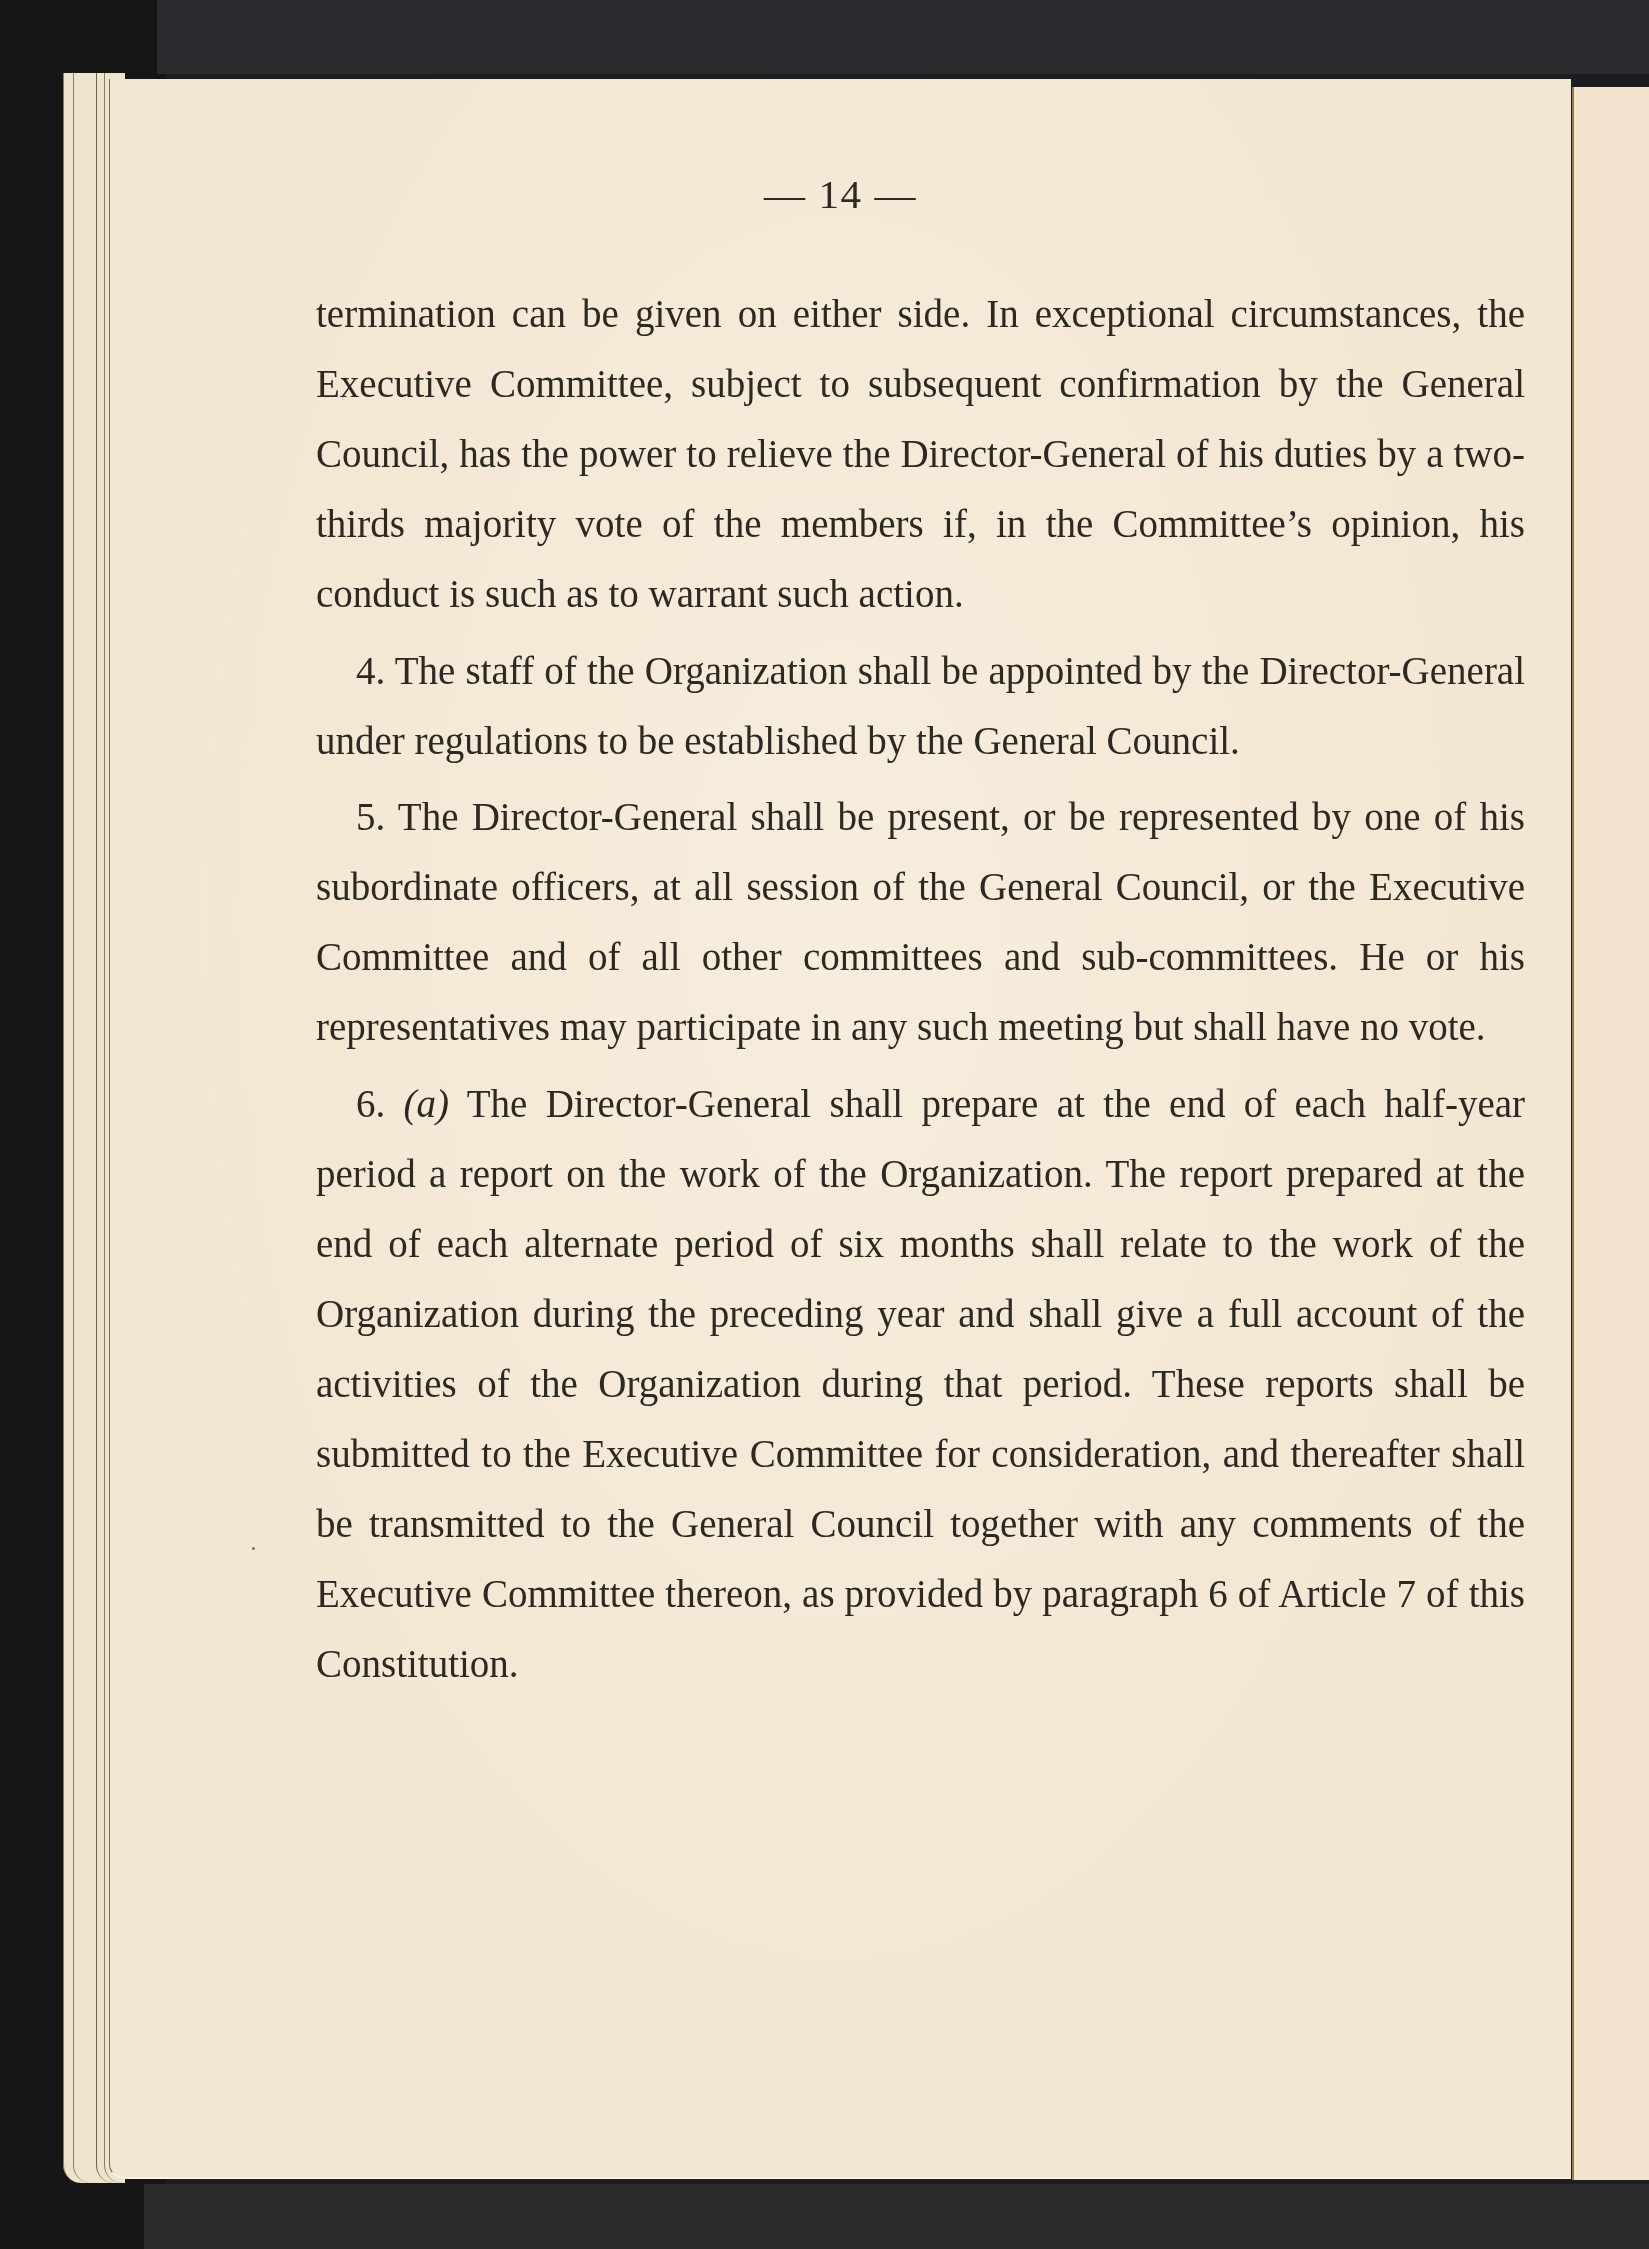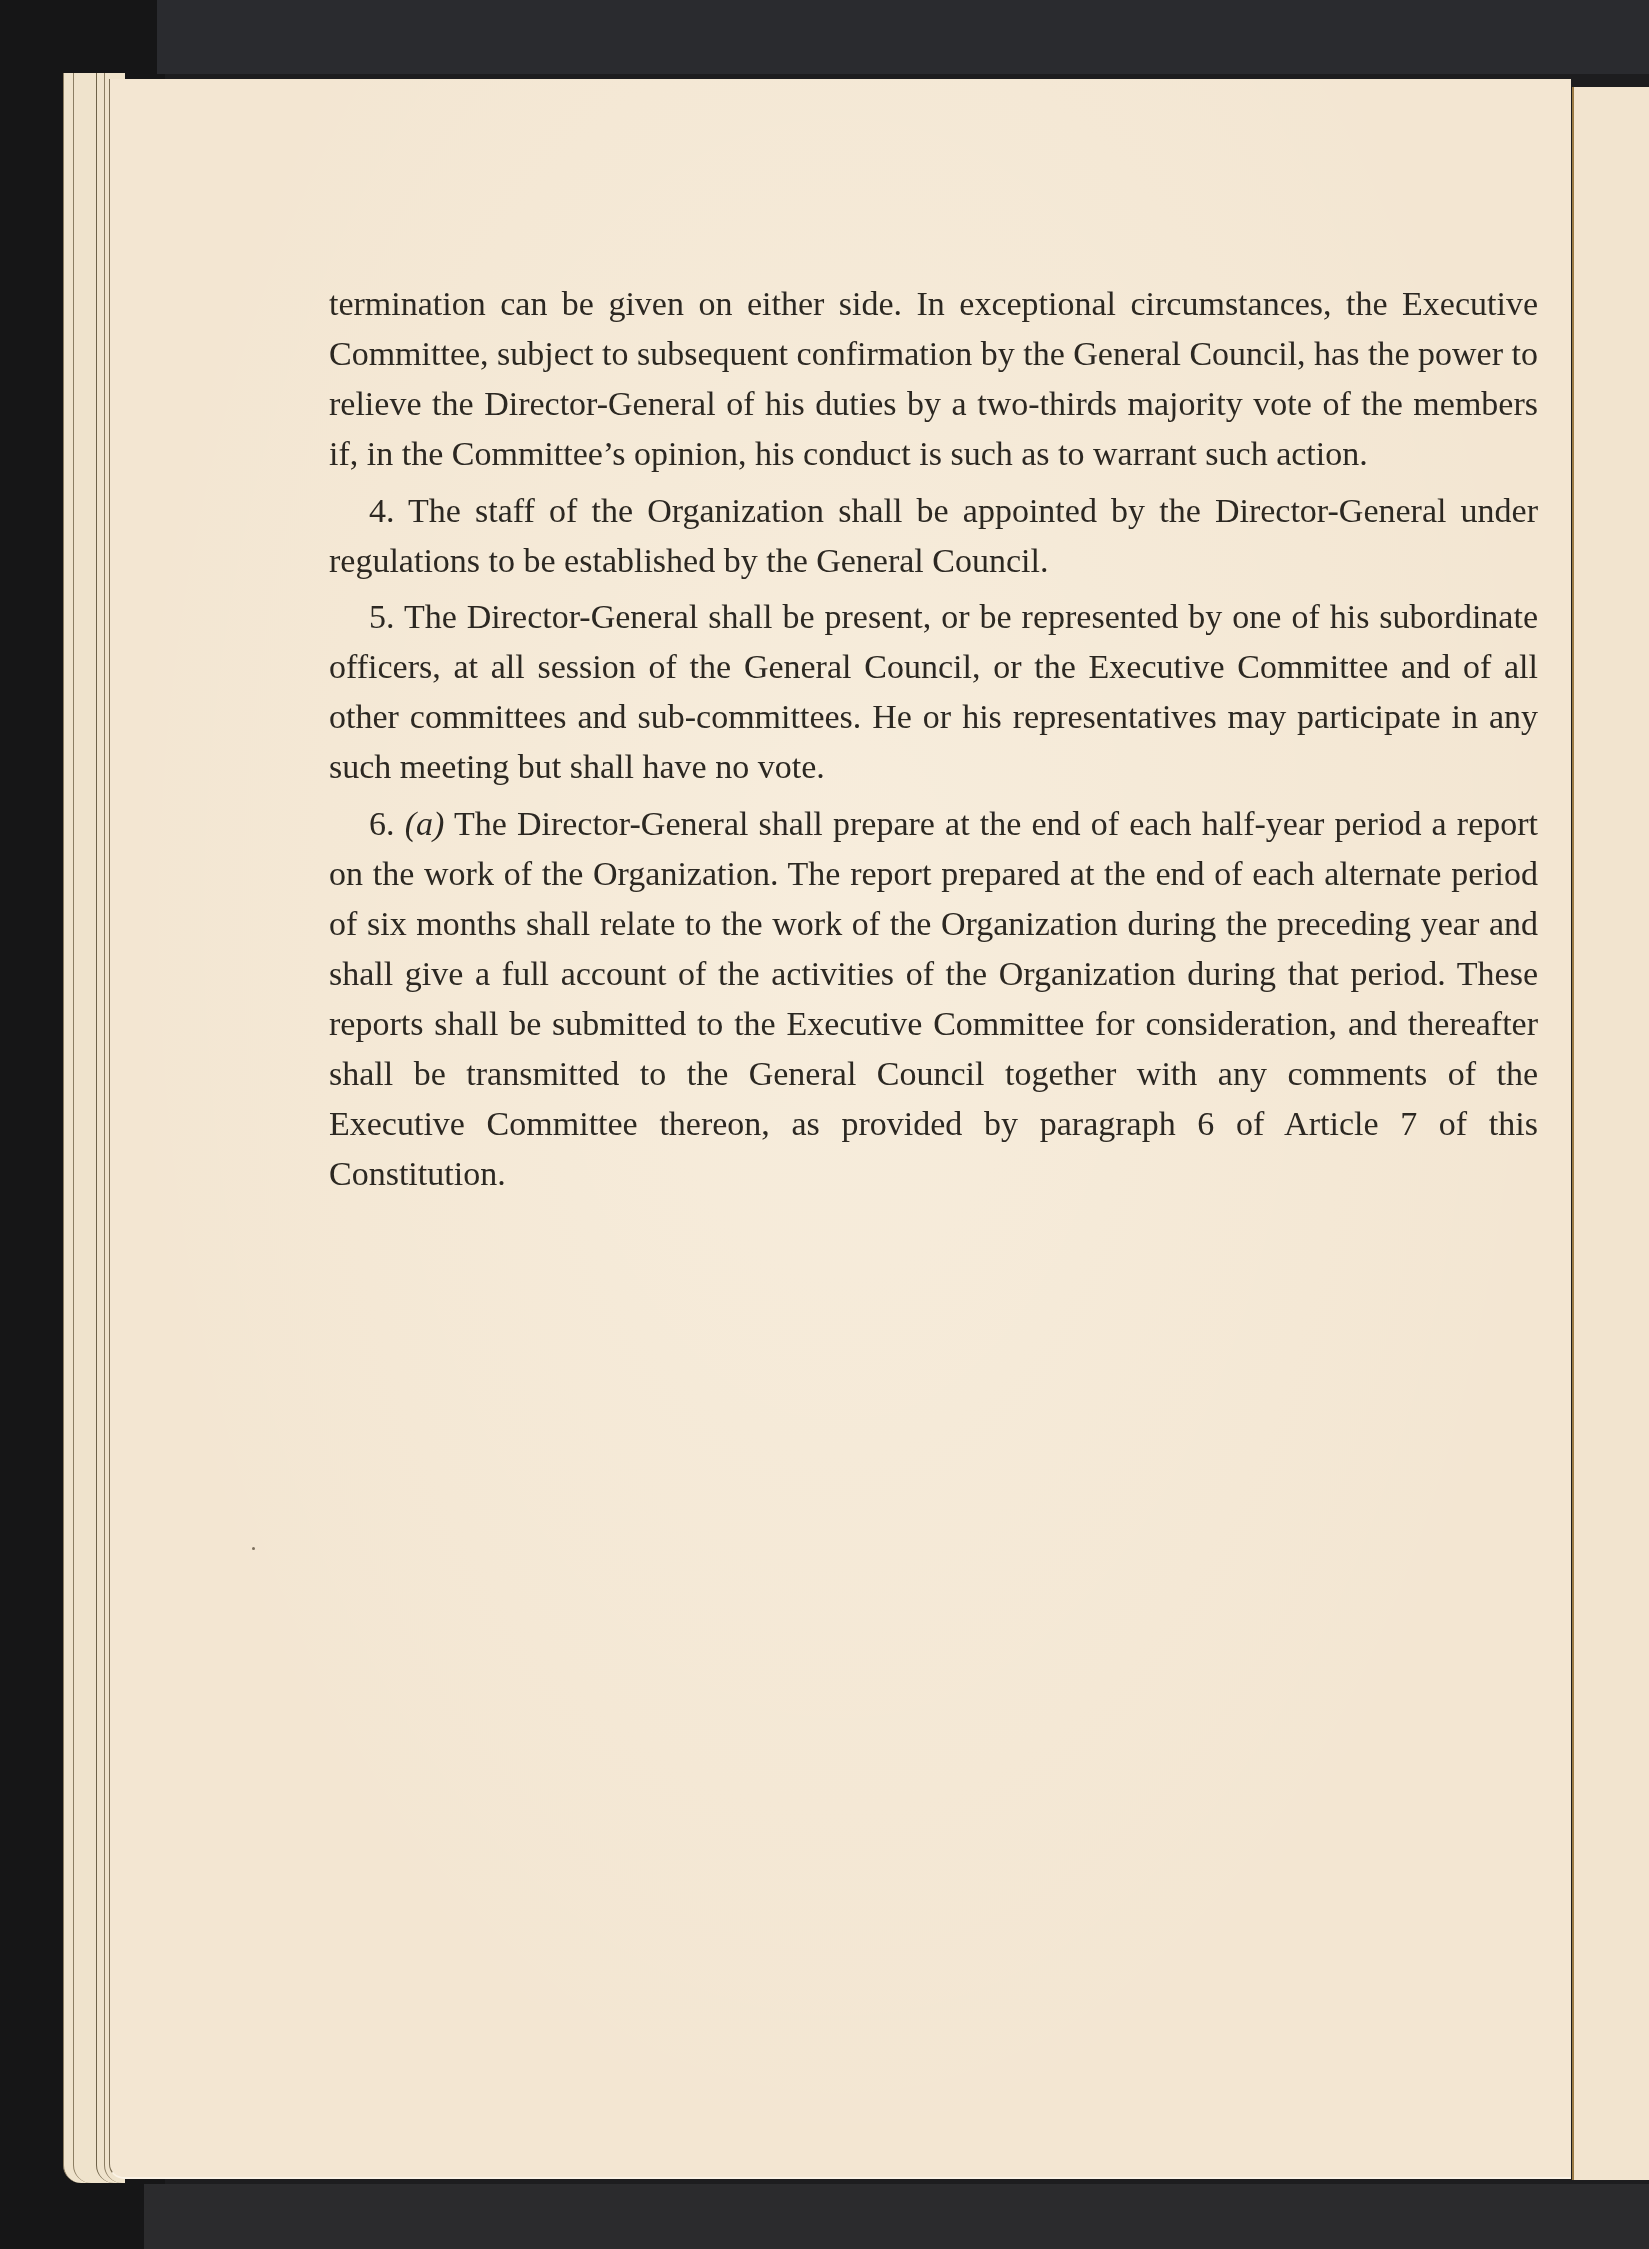--- a/index.html
+++ b/index.html
@@ -66,26 +66,26 @@
       left: 0;
       width: 1461px;
       top: 91px;
       text-align: center;
       font-size: 41px;
       color: #2e2a22;
       letter-spacing: 1.6px;
     }
     .text-block {
       position: absolute;
-      left: 219px;
+      left: 206px;
       top: 200px;
       width: 1209px;
       color: #2c2822;
-      font-size: 34px;
-      line-height: 50px;
+      font-size: 39px;
+      line-height: 70px;
       text-align: justify;
     }
     .para {
       margin: 0 0 6.6px 0;
     }
     .para.indent {
       text-indent: 40px;
     }
     .para .sub-label {
       font-style: italic;
@@ -104,20 +104,21 @@
 <div class="backdrop-bottom"></div>
 
 <div class="page-edge e1"></div>
 <div class="page-edge e2"></div>
 <div class="page-edge e3"></div>
 <div class="page-edge e4"></div>
 
 <div class="facing-page"></div>
 
 <div class="page">
+  <div class="page-number">— 14 —</div>
 
   <div class="text-block">
     <p class="para">
       <span>termination can be given on either side. In exceptional circumstances, the Executive Committee, subject to subsequent confirmation by the General Council, has the power to relieve the Director-General of his duties by a two-thirds majority vote of the members if, in the Committee’s opinion, his conduct is such as to warrant such action.</span>
     </p>
     <p class="para indent">
       <span>4.</span>
       <span>The staff of the Organization shall be appointed by the Director-General under regulations to be established by the General Council.</span>
     </p>
     <p class="para indent">

